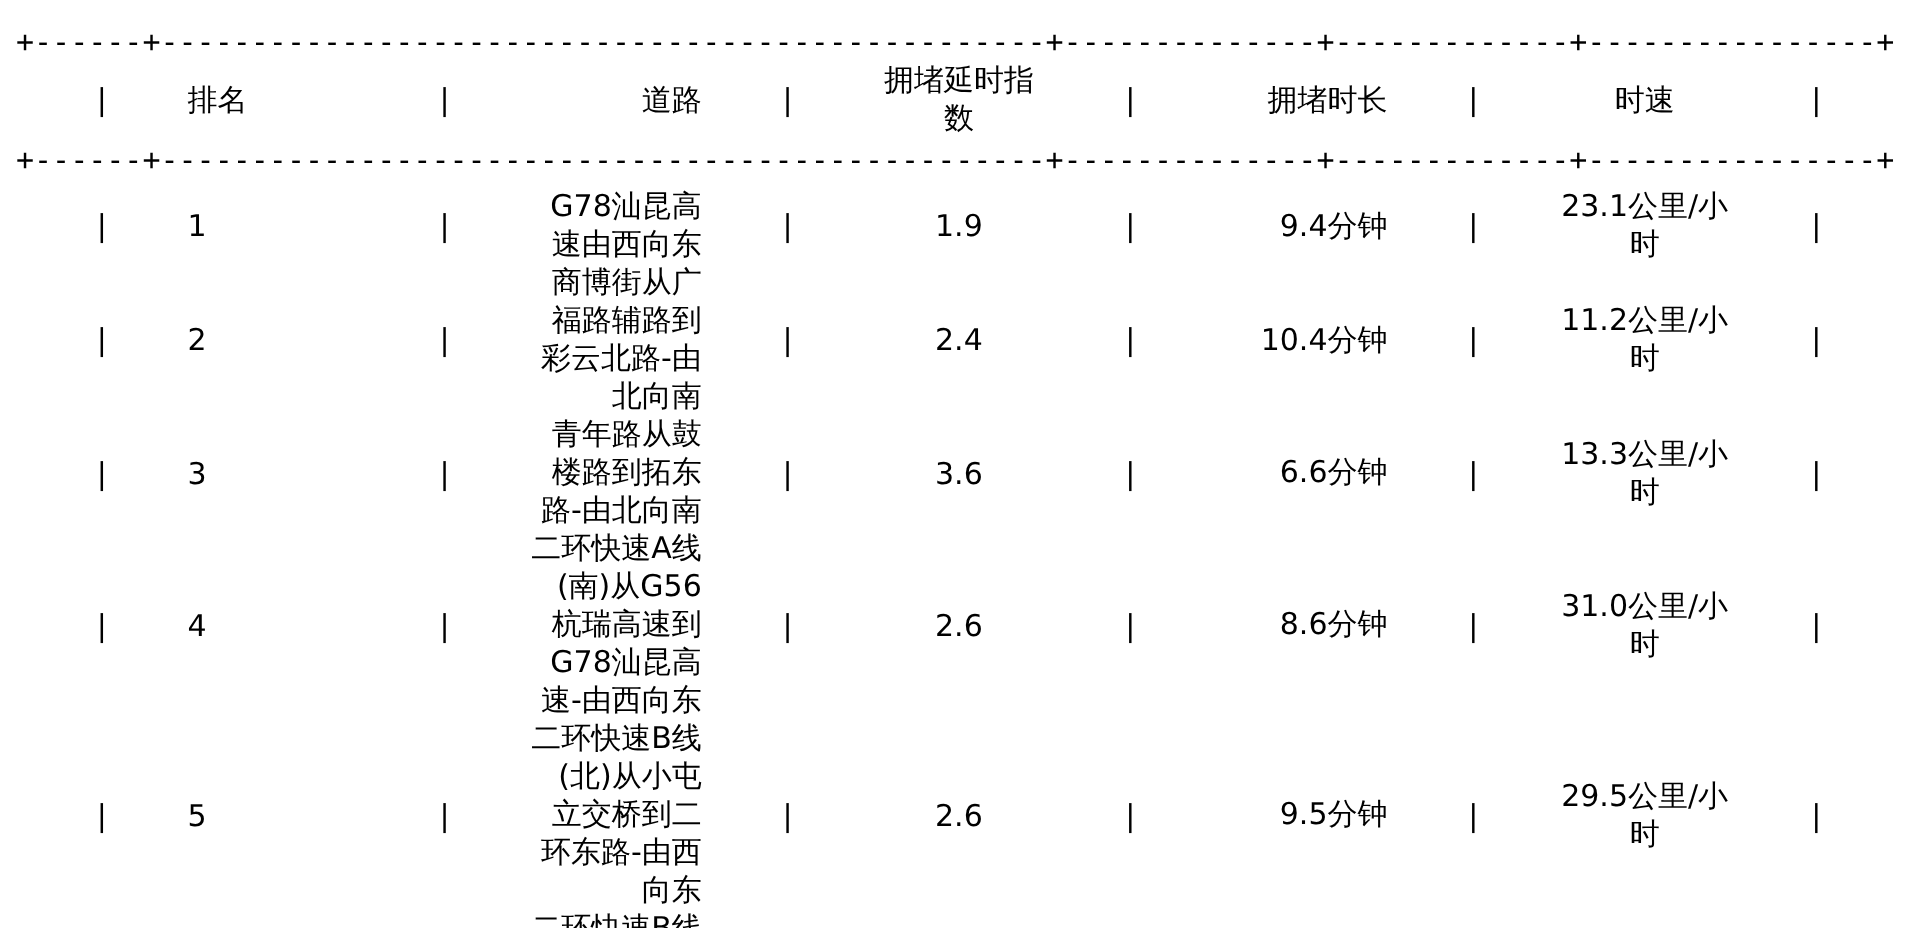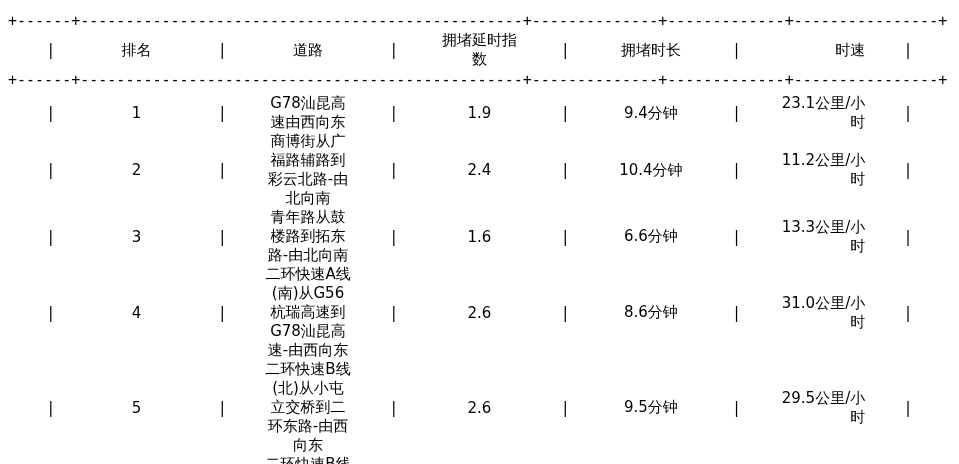--- a/index.html
+++ b/index.html
@@ -47,25 +47,25 @@
   }
   tr.headrow td { height: 32px; }
 
   td.bar {
     width: 11px;
     text-align: center;
     font-family: "DejaVu Sans Mono", "Liberation Mono", monospace;
     font-size: 15px;
     color: #000;
   }
-  td.c-rank  { width: 62px;  text-align: center; }
-  td.c-road  { width: 452px; text-align: center; }
+  td.c-rank  { width: 62px;  }
+  td.c-road  { width: 452px; text-align: right; }
   td.c-index { width: 124px; text-align: center; }
-  td.c-dur   { width: 110px; text-align: center; }
-  td.c-speed { width: 140px; text-align: right; margin-left: 32px; }
+  td.c-dur   { width: 110px; text-align: right; }
+  td.c-speed { width: 140px; text-align: center; margin-left: 32px; }
 </style>
 </head>
 <body>
 
 <div class="table-wrap">
   <table class="ascii">
     <tbody>
       <tr class="rule top">
         <td colspan="11">+------+-------------------------------------------------+--------------+-------------+----------------+</td>
       </tr>
@@ -113,21 +113,21 @@
         <td class="c-speed">11.2公里/小时</td>
         <td class="bar">|</td>
       </tr>
 
       <tr class="datarow">
         <td class="bar">|</td>
         <td class="c-rank">3</td>
         <td class="bar">|</td>
         <td class="c-road">青年路从鼓楼路到拓东路-由北向南</td>
         <td class="bar">|</td>
-        <td class="c-index">1.6</td>
+        <td class="c-index">3.6</td>
         <td class="bar">|</td>
         <td class="c-dur">6.6分钟</td>
         <td class="bar">|</td>
         <td class="c-speed">13.3公里/小时</td>
         <td class="bar">|</td>
       </tr>
 
       <tr class="datarow">
         <td class="bar">|</td>
         <td class="c-rank">4</td>

